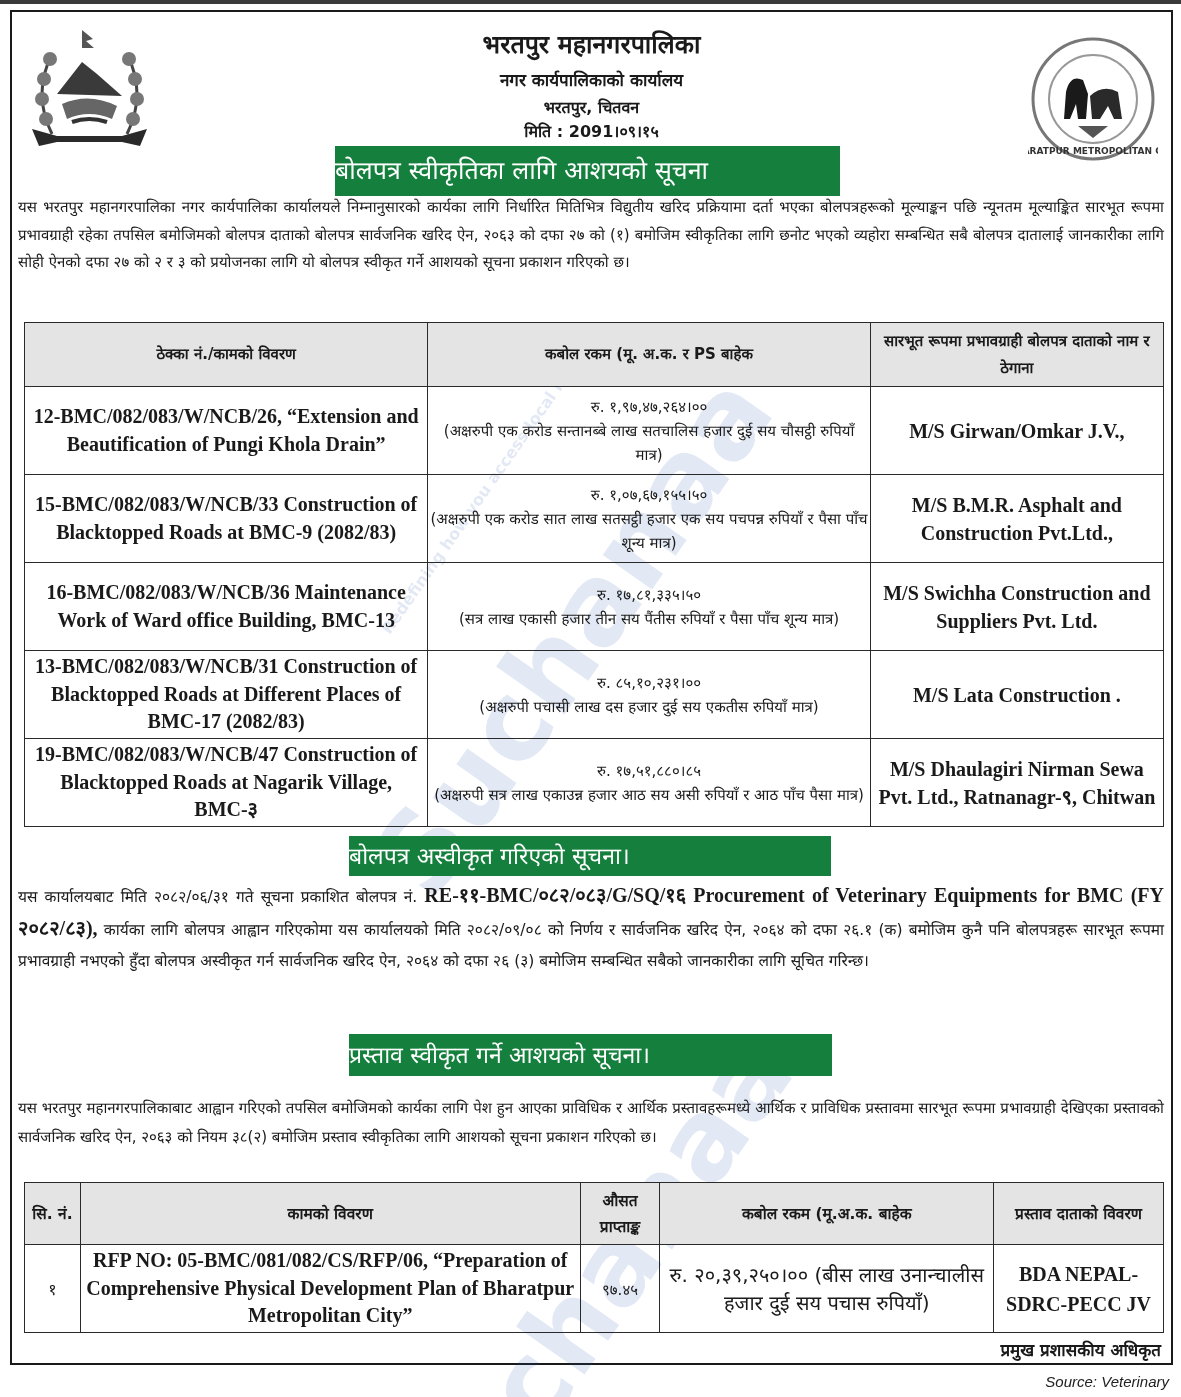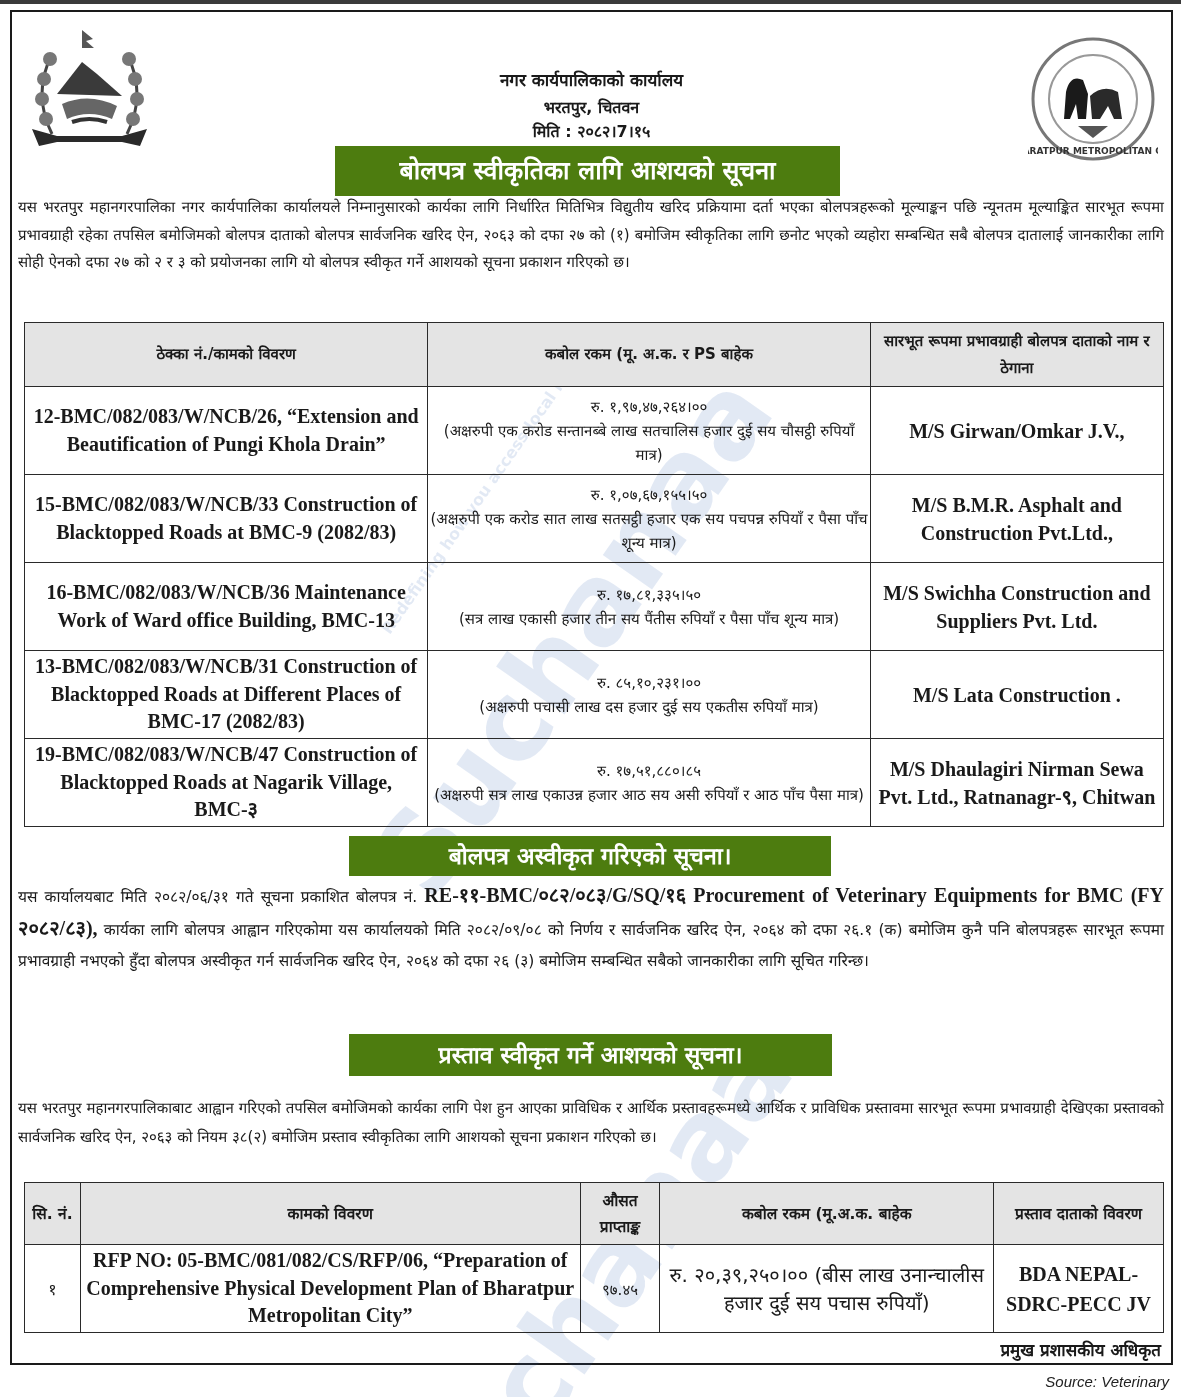--- a/index.html
+++ b/index.html
@@ -12,21 +12,21 @@
 
   .header { position: absolute; left: 0; top: 0; width: 100%; height: 140px; text-align: center; }
   .h-title { position: absolute; left: 0; right: 0; top: 14px; font-family: "DejaVu Sans", sans-serif; font-size: 25px; font-weight: bold; }
   .h-sub { position: absolute; left: 0; right: 0; top: 56px; font-family: "DejaVu Sans", sans-serif; font-size: 17px; font-weight: bold; }
   .h-loc { position: absolute; left: 0; right: 0; top: 84px; font-family: "DejaVu Sans", sans-serif; font-size: 16px; font-weight: bold; }
   .h-date { position: absolute; left: 0; right: 0; top: 108px; font-family: "DejaVu Sans", sans-serif; font-size: 16px; font-weight: bold; }
 
   .emblem-left { position: absolute; left: 10px; top: 12px; width: 135px; height: 130px; }
   .emblem-right { position: absolute; left: 1016px; top: 22px; width: 130px; height: 130px; }
 
-  .banner { position: absolute; background: #4d7c0f; color: #fff; font-family: "DejaVu Sans", sans-serif; font-weight: bold; text-align: center; white-space: nowrap; }
+  .banner { position: absolute; background: #15803d; color: #fff; font-family: "DejaVu Sans", sans-serif; font-weight: normal; text-align: left; white-space: nowrap; }
   .banner1 { left: 323px; top: 134px; width: 505px; height: 50px; font-size: 25px; line-height: 50px; }
   .banner2 { left: 337px; top: 824px; width: 482px; height: 40px; font-size: 23px; line-height: 40px; }
   .banner3 { left: 337px; top: 1022px; width: 483px; height: 42px; font-size: 23px; line-height: 42px; }
 
   .para { position: absolute; left: 6px; width: 1146px; font-family: "DejaVu Sans", sans-serif; font-size: 15px; line-height: 27.5px; text-align: justify; }
   .para1 { top: 182px; }
   .para2 { top: 868px; font-size: 15.5px; line-height: 31px; }
   .para2 b { font-family: "Liberation Serif", serif; font-size: 20px; }
   .para3 { top: 1064px; line-height: 28.5px; margin-top: 18px; }
 
@@ -82,23 +82,24 @@
           <circle cx="115" cy="75" r="7"></circle>
           <circle cx="111" cy="95" r="7"></circle>
       </g>
       <path d="M60 6 L60 24 L72 24 L64 17 L71 15 L60 6 Z" fill="#555"></path>
       <path d="M35 70 L60 38 L75 50 L100 72 Z" fill="#3a3a3a"></path>
       <path d="M40 80 Q67 68 95 82 L90 95 Q67 85 45 95 Z" fill="#666"></path>
       <path d="M50 98 Q67 92 85 98" stroke="#333" stroke-width="4" fill="none"></path>
       <path d="M10 105 L35 112 L100 112 L125 105 L118 122 L100 118 L35 118 L17 122 Z" fill="#2a2a2a"></path>
     </svg>
 
+    <div class="h-title">भरतपुर महानगरपालिका</div>
     <div class="h-sub">नगर कार्यपालिकाको कार्यालय</div>
     <div class="h-loc">भरतपुर, चितवन</div>
-    <div class="h-date">मिति : २०८२।7।१५</div>
+    <div class="h-date">मिति : 2091।०९।१५</div>
 
     <svg class="emblem-right" viewBox="0 0 130 130">
       <circle cx="65" cy="65" r="60" fill="#fff" stroke="#777" stroke-width="3"></circle>
       <circle cx="65" cy="65" r="44" fill="none" stroke="#999" stroke-width="2"></circle>
       <path d="M38 58 Q42 40 55 46 L60 60 L58 85 L50 85 L48 70 L42 85 L36 85 Z" fill="#1a1a1a"></path>
       <path d="M62 62 Q75 50 90 58 L94 85 L86 85 L80 72 L72 85 L64 85 Z" fill="#2a2a2a"></path>
       <path d="M50 92 L80 92 L65 104 Z" fill="#555"></path>
       <text x="65" y="120" font-size="9" text-anchor="middle" fill="#333" font-family="DejaVu Sans, sans-serif" font-weight="bold">BHARATPUR METROPOLITAN CITY</text>
     </svg>
   </div>

